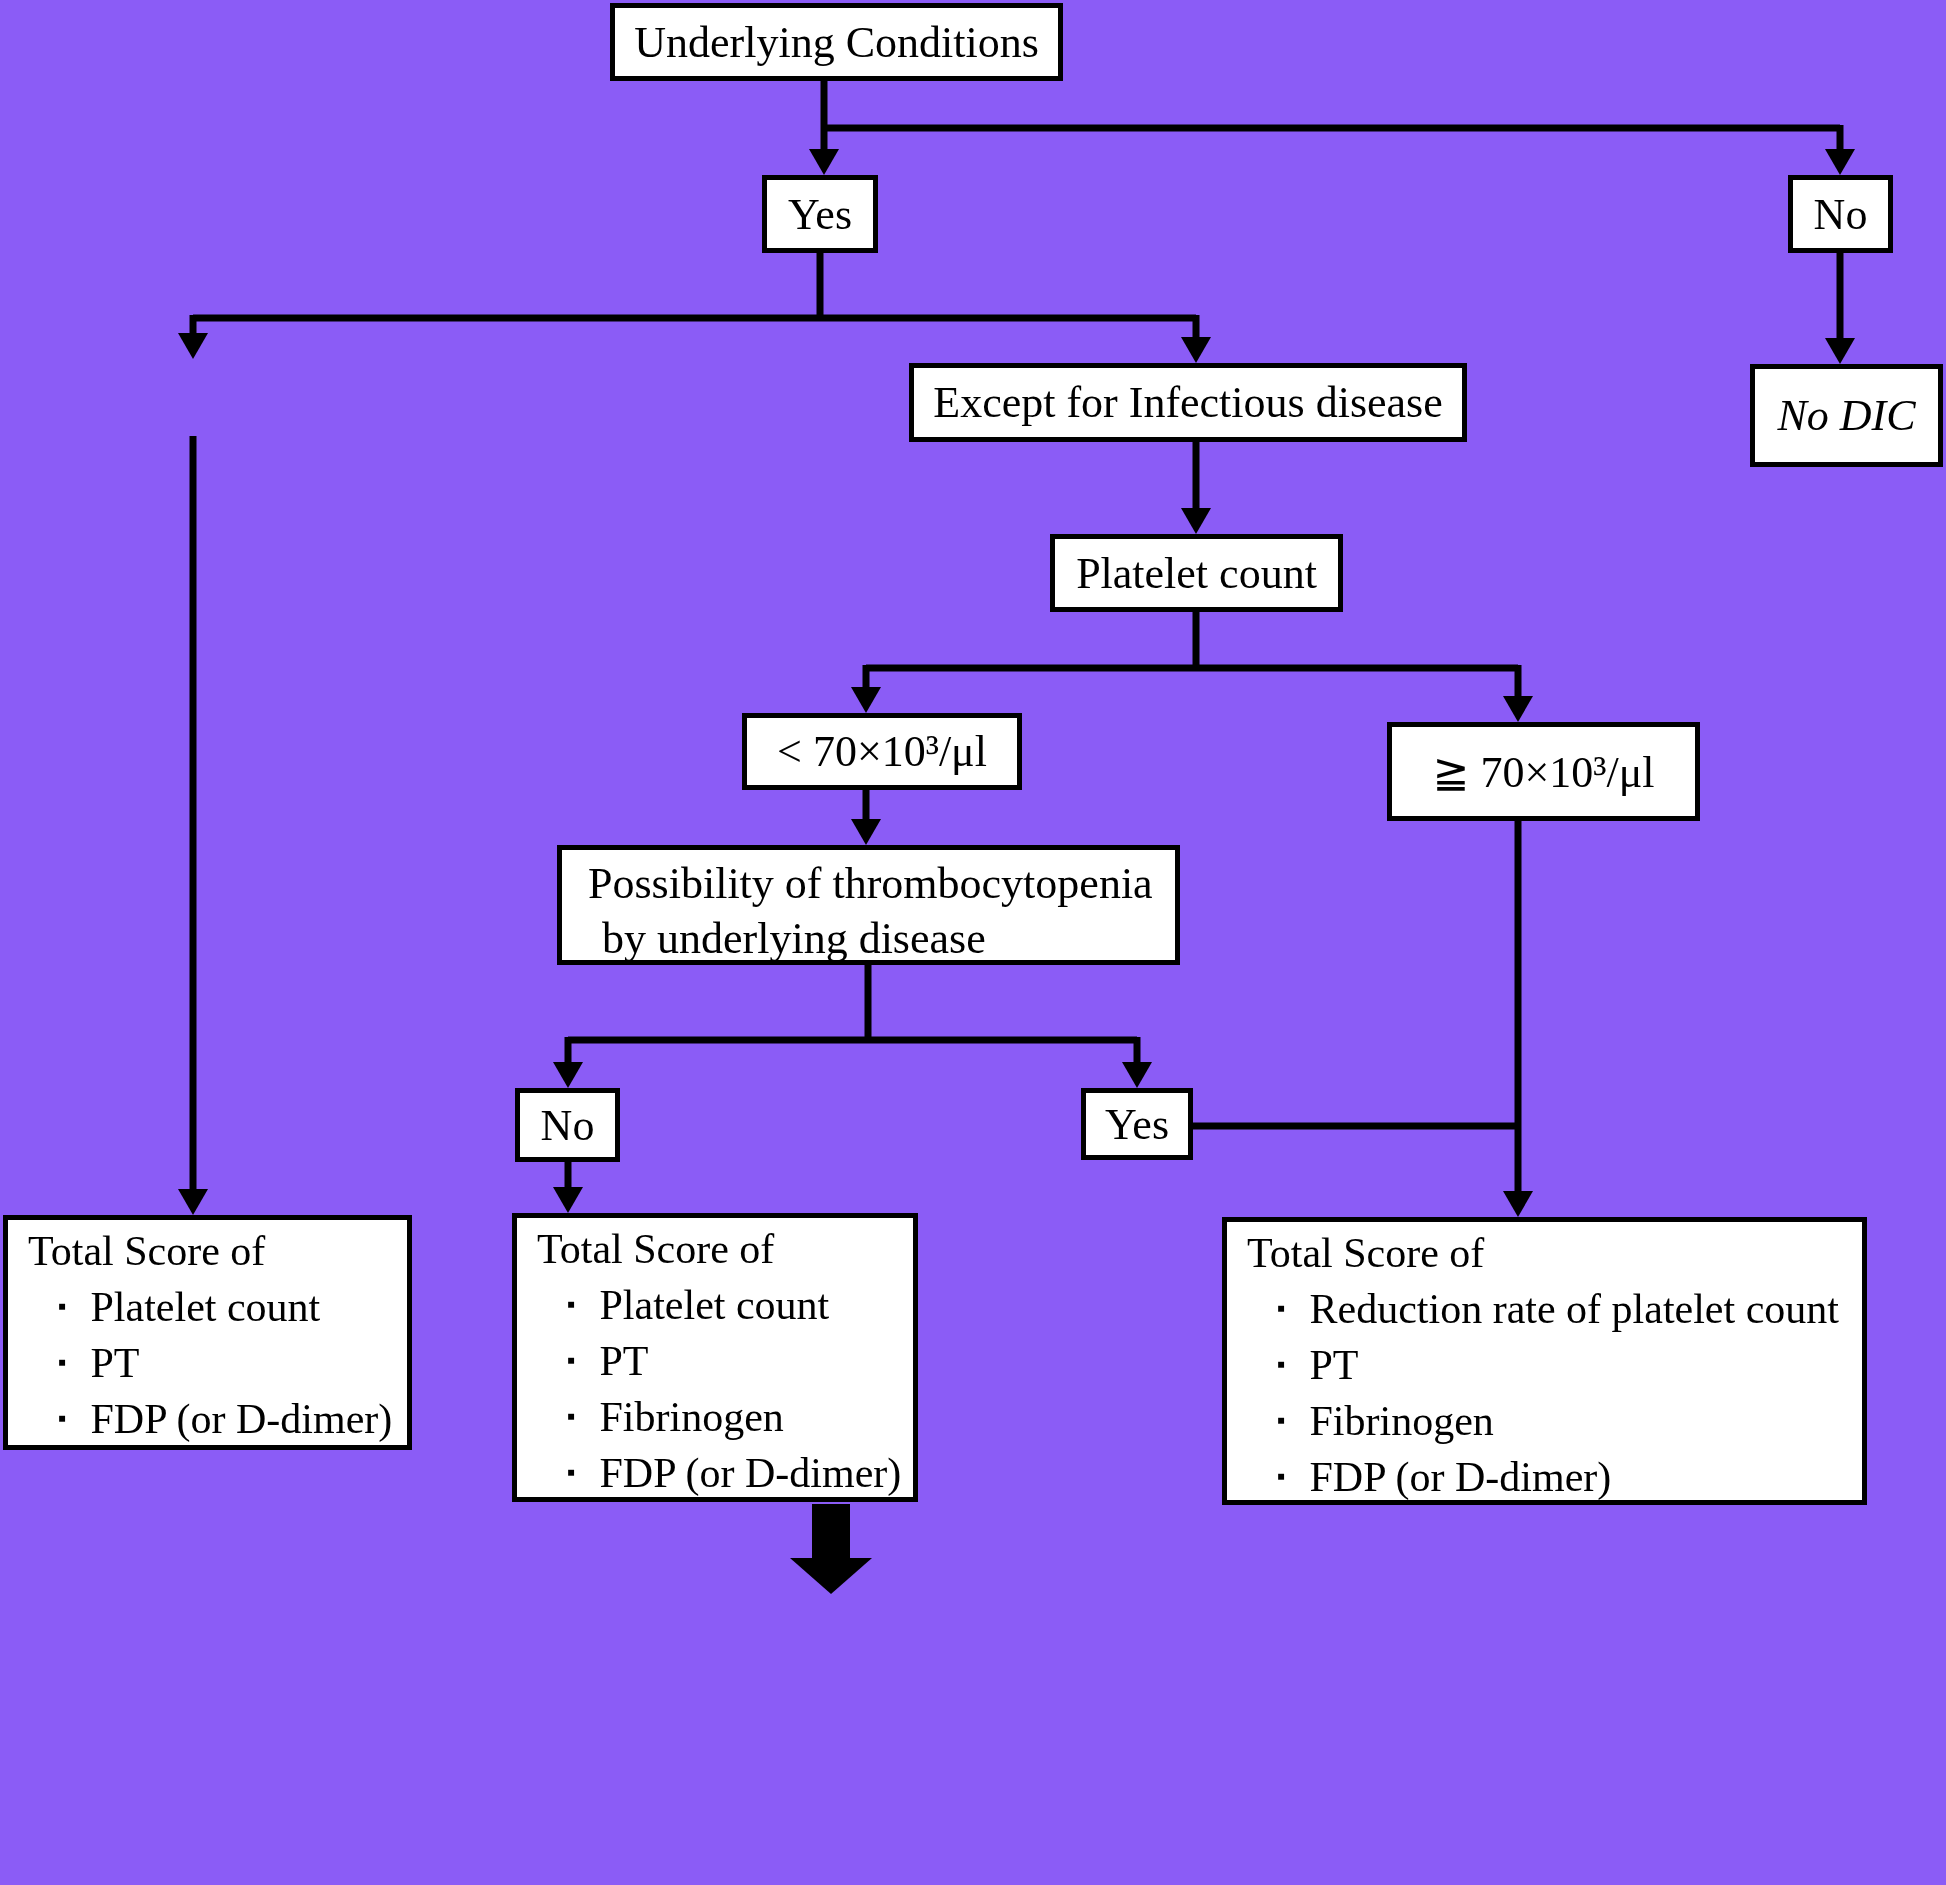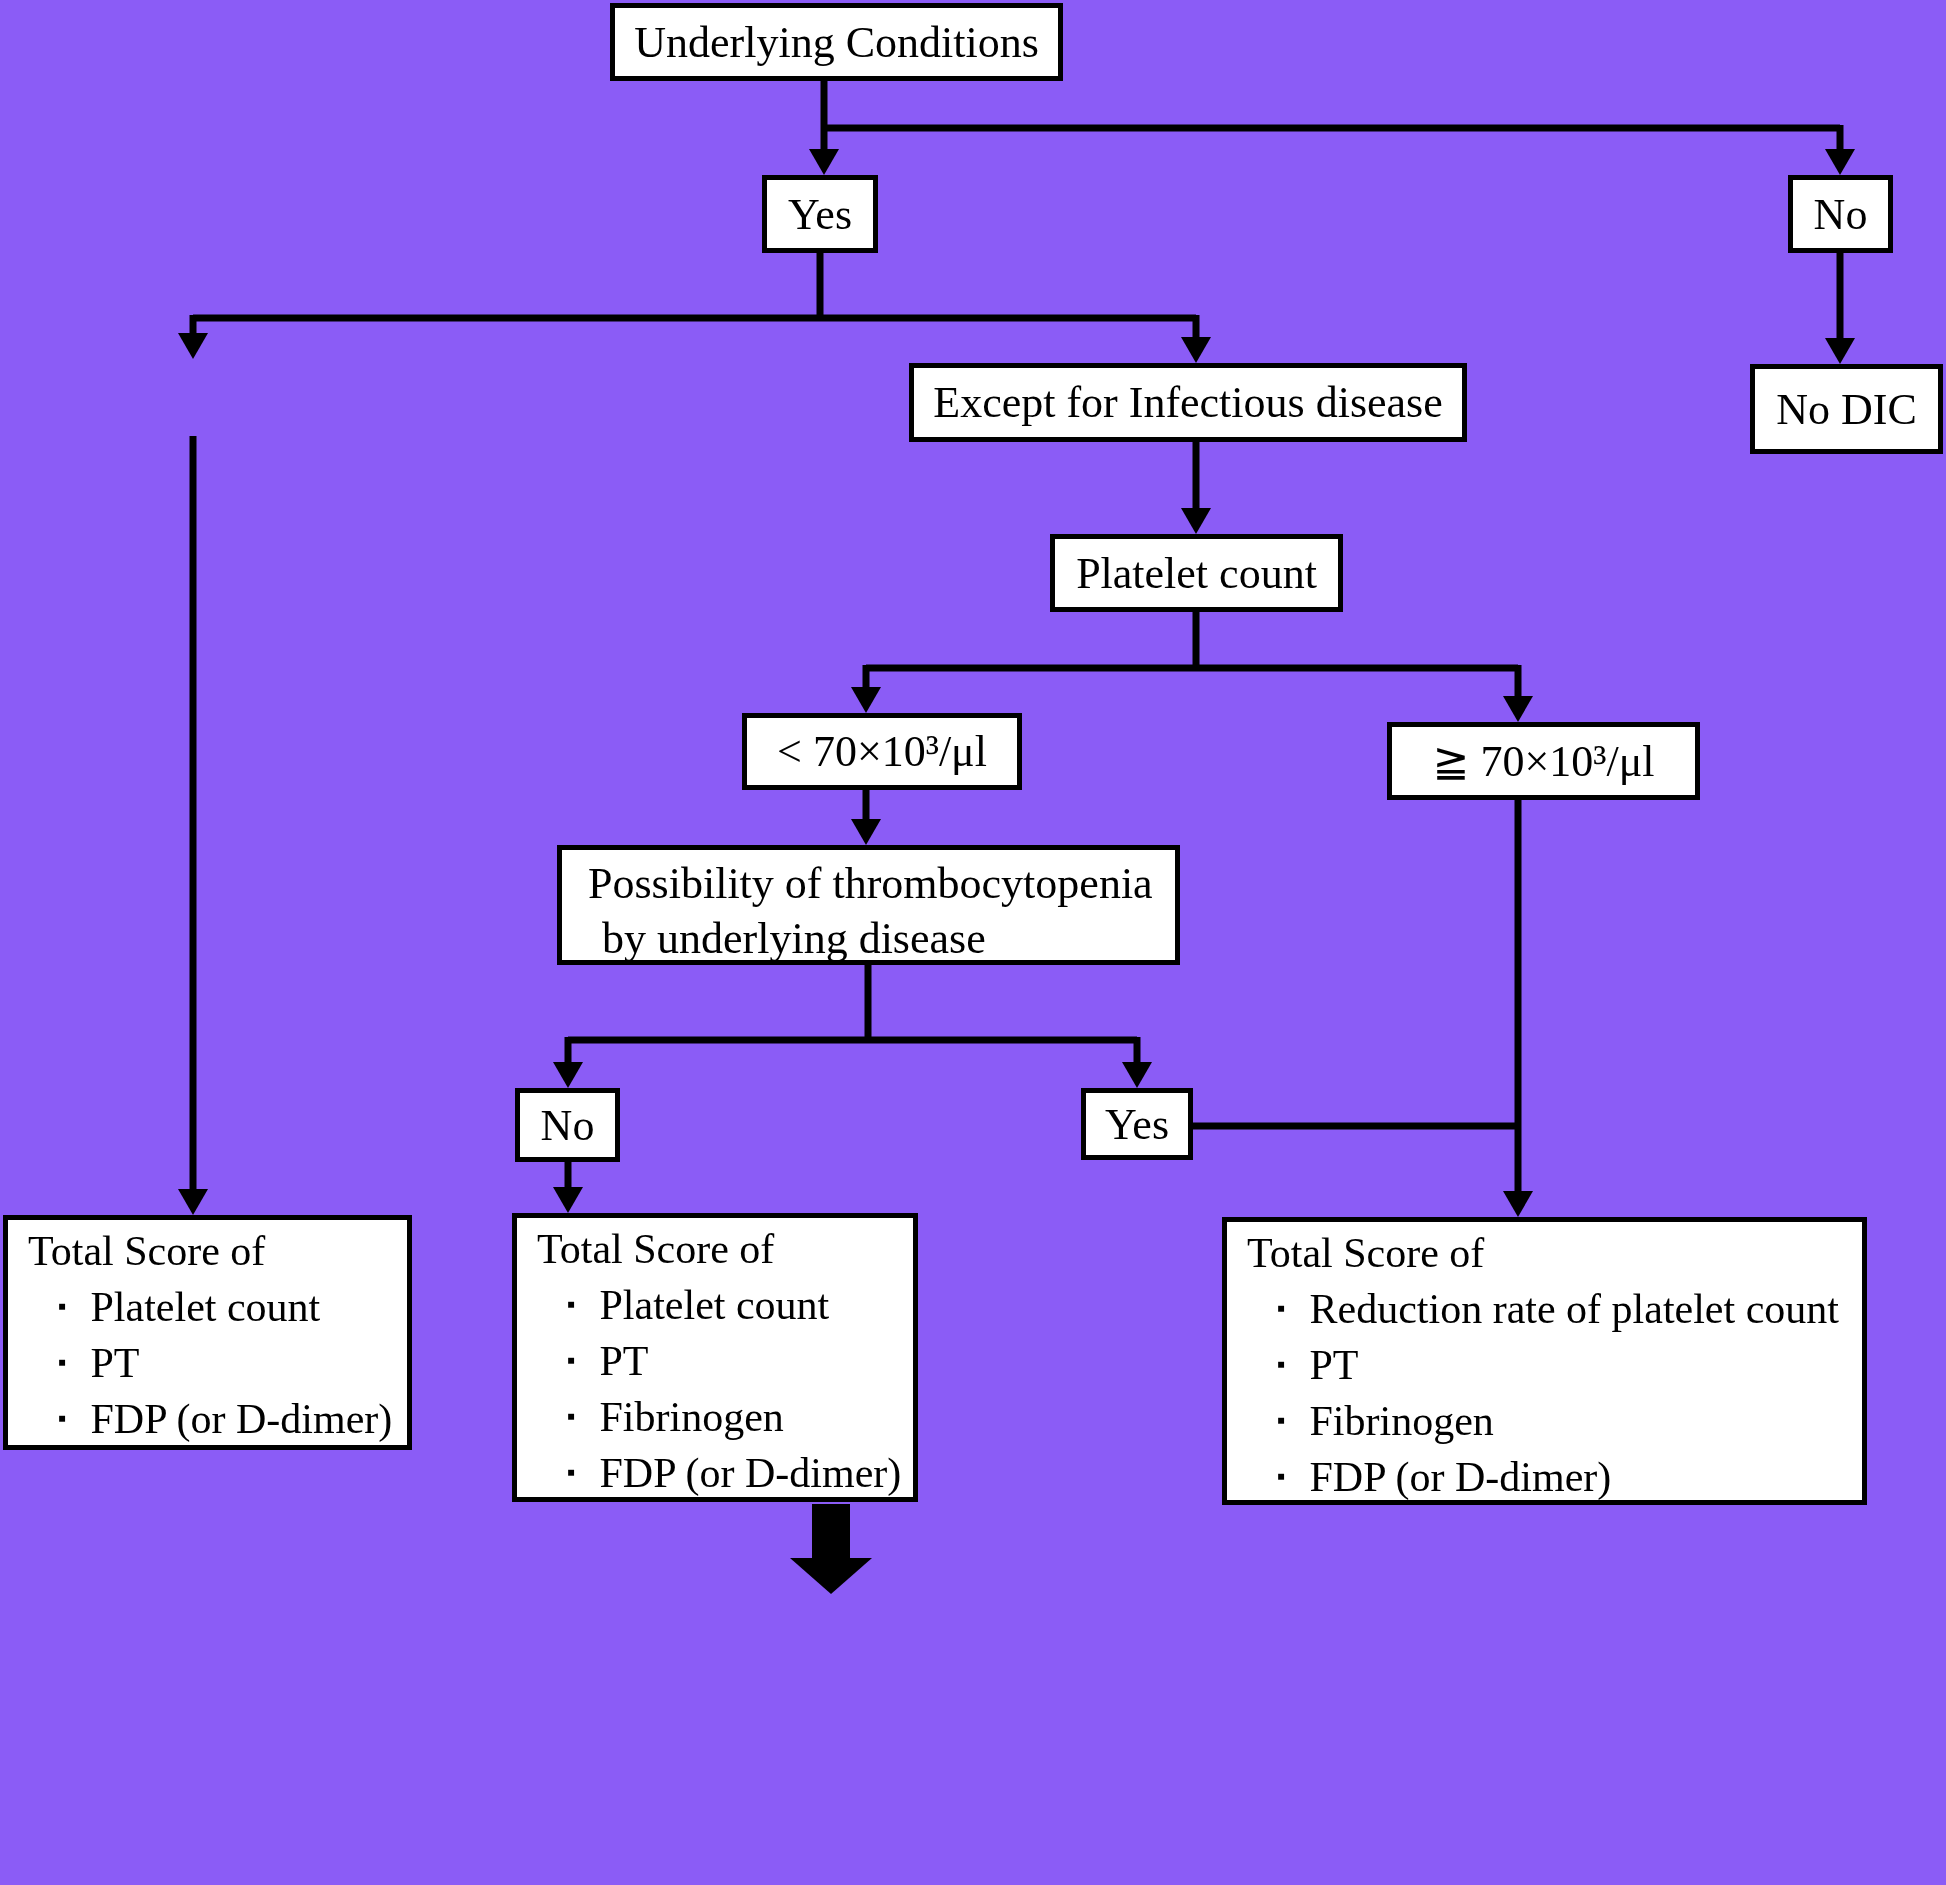--- a/index.html
+++ b/index.html
@@ -103,30 +103,30 @@
       <polygon points="790,1558 872,1558 831,1594"></polygon>
     </g>
   </svg>
 
   <div class="box center" style="left:610px;top:3px;width:453px;height:78px;">Underlying Conditions</div>
 
   <div class="box center" style="left:762px;top:175px;width:116px;height:78px;">Yes</div>
 
   <div class="box center" style="left:1788px;top:175px;width:105px;height:78px;">No</div>
 
-  <div class="box center" style="left:1750px;top:364px;width:193px;height:90px;">No DIC</div>
+  <div class="box center" style="left:1750px;top:364px;width:193px;height:103px;font-style:italic;">No DIC</div>
 
 
   <div class="box center" style="left:909px;top:363px;width:558px;height:79px;">Except for Infectious disease</div>
 
   <div class="box center" style="left:1050px;top:534px;width:293px;height:78px;">Platelet count</div>
 
   <div class="box center" style="left:742px;top:713px;width:280px;height:77px;">&lt; 70×10³/μl</div>
 
-  <div class="box center" style="left:1387px;top:722px;width:313px;height:78px;text-align:right;">≧ 70×10³/μl</div>
+  <div class="box center" style="left:1387px;top:722px;width:313px;height:99px;text-align:right;">≧ 70×10³/μl</div>
 
   <div class="box twoline" style="left:557px;top:845px;width:623px;height:120px;">
     <div class="l1">Possibility of thrombocytopenia</div>
     <div class="l2">by underlying disease</div>
   </div>
 
   <div class="box center" style="left:515px;top:1088px;width:105px;height:74px;">No</div>
 
   <div class="box center" style="left:1081px;top:1088px;width:112px;height:72px;">Yes</div>
 

